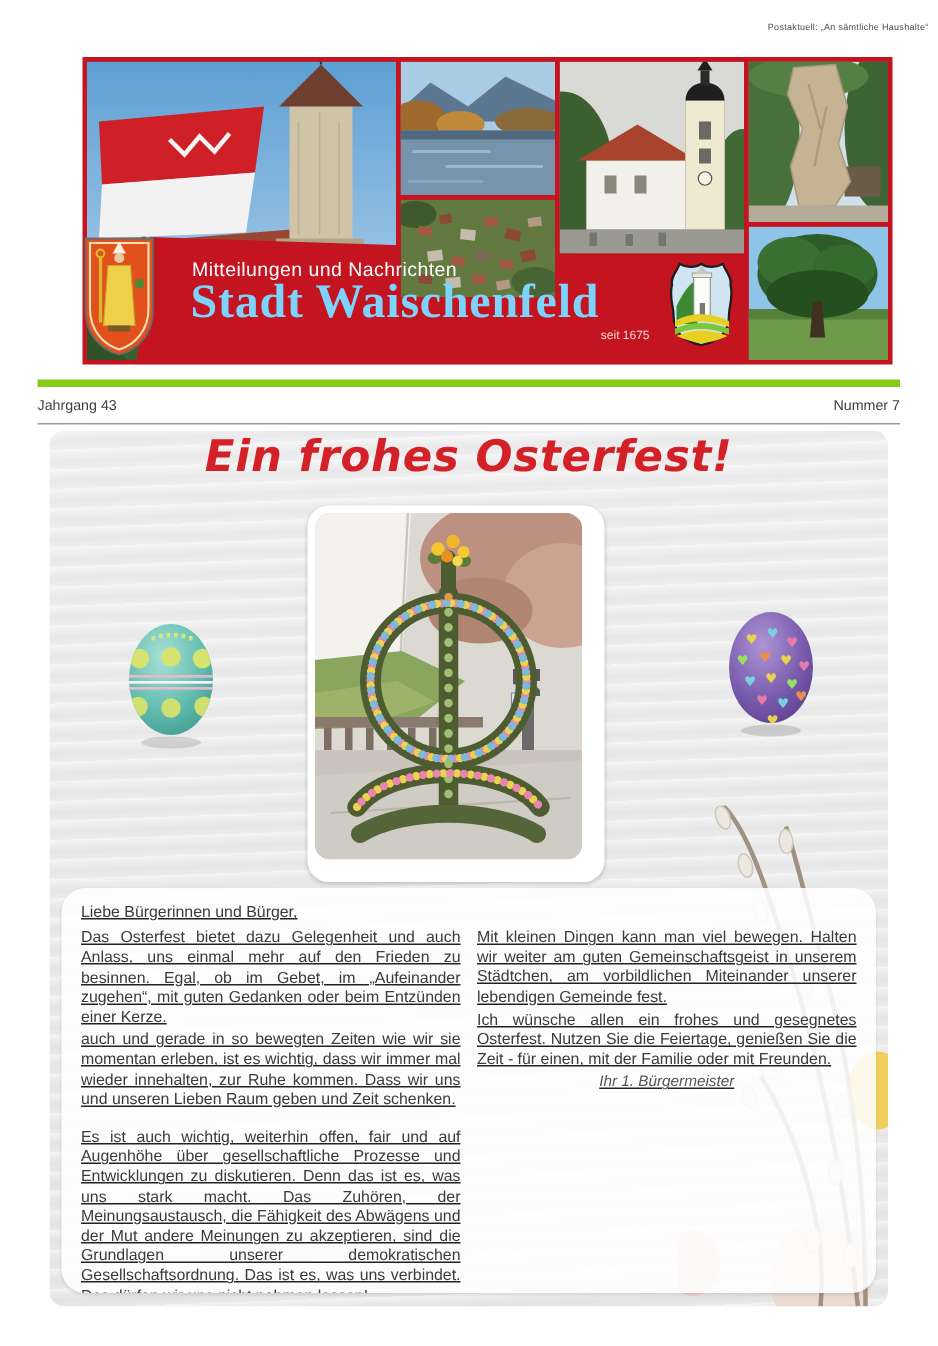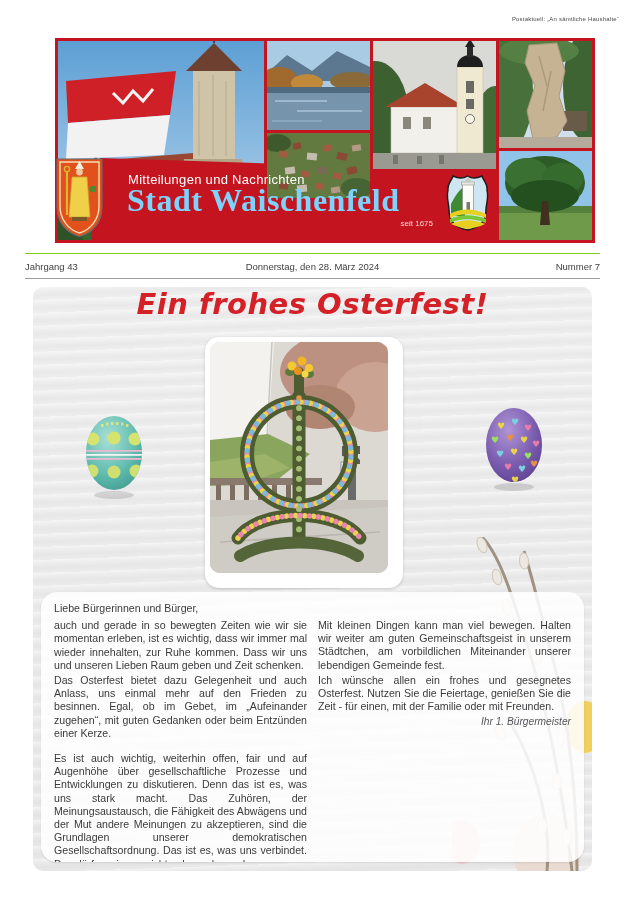--- a/index.html
+++ b/index.html
@@ -26,21 +26,21 @@
               font-family:"Liberation Serif",serif;font-weight:bold;font-size:32px;letter-spacing:.5px;}
   .mast-since{position:absolute;left:72px;top:181px;width:306px;text-align:right;z-index:4;
               color:#f6d9d9;font-size:8px;}
   .crest{position:absolute;z-index:4;}
   #crest-left{left:0px;top:119px;width:49px;height:81px;}
   #crest-right{left:391px;top:136px;width:43px;height:58px;}
   .crest svg{display:block;width:100%;height:100%;}
 
   
   .dateline{position:absolute;left:25px;top:253px;width:575px;height:24px;
-            border-top:1px solid #84cc16;border-bottom:1px solid #9b9b9b;
+            border-top:5px solid #84cc16;border-bottom:1px solid #9b9b9b;
             display:flex;align-items:center;font-size:9.5px;color:#3f3f3f;}
   .dateline .dl-left{flex:1;text-align:left;}
   .dateline .dl-center{flex:2;text-align:center;}
   .dateline .dl-right{flex:1;text-align:right;}
 
   
   .content{position:absolute;left:33px;top:287px;width:559px;height:584px;border-radius:10px;overflow:hidden;
     background:
       repeating-linear-gradient(178deg, rgba(255,255,255,.45) 0px, rgba(255,255,255,0) 4px,
                                 rgba(70,70,85,.035) 8px, rgba(255,255,255,0) 13px),
@@ -55,28 +55,28 @@
   .egg{position:absolute;z-index:3;}
   #egg-left{left:50px;top:122px;width:66px;height:92px;}
   #egg-right{left:448px;top:116px;width:68px;height:92px;}
   .egg svg{display:block;width:100%;height:100%;}
   .willow{position:absolute;right:0;top:250px;width:140px;height:334px;z-index:4;}
   .willow svg{display:block;width:100%;height:100%;}
 
   
   .panel{position:absolute;left:8px;top:305px;width:543px;height:270px;z-index:5;
          background:rgba(255,255,255,.87);border-radius:16px;overflow:hidden;
-         box-shadow:0 1px 2px rgba(0,0,0,.10);}
+         box-shadow:0 1px 2px rgba(0,0,0,.10);text-decoration:underline;}
   .panel-cols{display:flex;gap:11px;padding:10px 13px 8px;}
   .col{flex:1;font-size:10.6px;line-height:13.2px;color:#3a3a3c;text-align:justify;}
   .col p{margin:0 0 2px;}
   .salutation{text-align:left;margin:0 0 4px !important;}
   .gap-top{margin-top:12px !important;}
   .first-right{margin-top:17px !important;}
-  .sig{font-style:italic;color:#55555a;text-align:right;font-size:10.2px;line-height:13px;margin:1px 0 0 !important;}
+  .sig{font-style:italic;color:#55555a;text-align:center;font-size:10.2px;line-height:13px;margin:1px 0 0 !important;}
 </style>
 </head>
 <body>
 
 <div class="page">
 
   <div class="postal">Postaktuell: „An sämtliche Haushalte“</div>
 
   <div class="collage">
 
@@ -229,21 +229,20 @@
       </svg>
     </div>
 
     <div class="mast-sub">Mitteilungen und Nachrichten</div>
     <div class="mast-title">Stadt Waischenfeld</div>
     <div class="mast-since">seit 1675</div>
   </div>
 
   <div class="dateline">
     <span class="dl-left">Jahrgang 43</span>
-    <span class="dl-center">Donnerstag, den 28. März 2024</span>
     <span class="dl-right">Nummer 7</span>
   </div>
 
   <div class="content">
 
     <div class="headline">Ein frohes Osterfest!</div>
 
     <div class="photo-card">
       <div class="inner">
         <svg viewBox="0 0 178 231" preserveAspectRatio="none">
@@ -399,22 +398,22 @@
           <ellipse cx="115" cy="300" rx="4.5" ry="8"></ellipse>
           <ellipse cx="70" cy="160" rx="4.5" ry="8" transform="rotate(-15 70 160)"></ellipse>
         </g>
       </svg>
     </div>
 
     <div class="panel">
       <div class="panel-cols">
         <div class="col">
           <p class="salutation">Liebe Bürgerinnen und Bürger,</p>
+          <p>Das Osterfest bietet dazu Gelegenheit und auch Anlass, uns einmal mehr auf den Frieden zu besinnen. Egal, ob im Gebet, im „Aufeinander zugehen“, mit guten Gedanken oder beim Entzünden einer Kerze.</p>
           <p>auch und gerade in so bewegten Zeiten wie wir sie momentan erleben, ist es wichtig, dass wir immer mal wieder innehalten, zur Ruhe kommen. Dass wir uns und unseren Lieben Raum geben und Zeit schenken.</p>
-          <p>Das Osterfest bietet dazu Gelegenheit und auch Anlass, uns einmal mehr auf den Frieden zu besinnen. Egal, ob im Gebet, im „Aufeinander zugehen“, mit guten Gedanken oder beim Entzünden einer Kerze.</p>
           <p class="gap-top">Es ist auch wichtig, weiterhin offen, fair und auf Augenhöhe über gesellschaftliche Prozesse und Entwicklungen zu diskutieren. Denn das ist es, was uns stark macht. Das Zuhören, der Meinungsaustausch, die Fähigkeit des Abwägens und der Mut andere Meinungen zu akzeptieren, sind die Grundlagen unserer demokratischen Gesellschaftsordnung. Das ist es, was uns verbindet. Das dürfen wir uns nicht nehmen lassen!</p>
         </div>
         <div class="col">
           <p class="first-right">Mit kleinen Dingen kann man viel bewegen. Halten wir weiter am guten Gemeinschaftsgeist in unserem Städtchen, am vorbildlichen Miteinander unserer lebendigen Gemeinde fest.</p>
           <p>Ich wünsche allen ein frohes und gesegnetes Osterfest. Nutzen Sie die Feiertage, genießen Sie die Zeit - für einen, mit der Familie oder mit Freunden.</p>
           <p class="sig">Ihr 1. Bürgermeister</p>
 
         </div>
       </div>
     </div>

